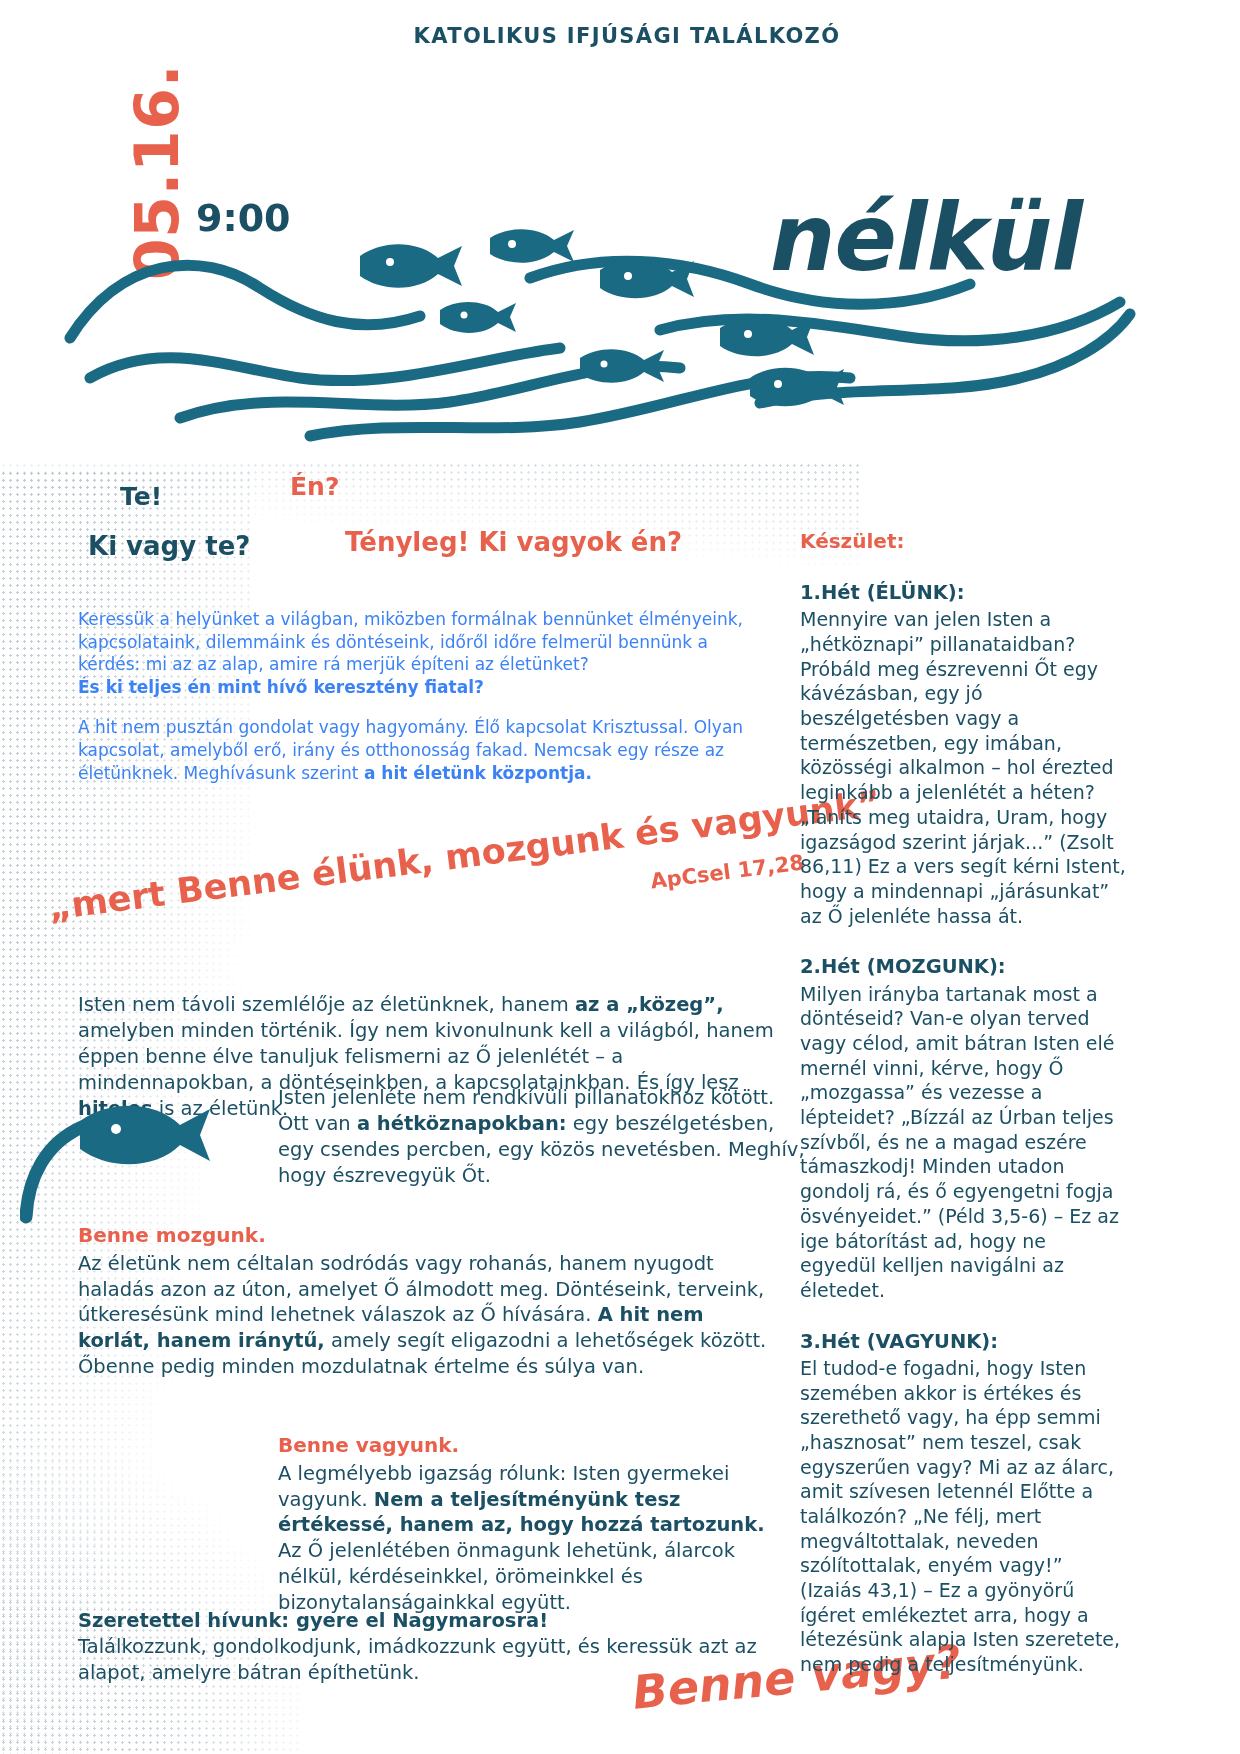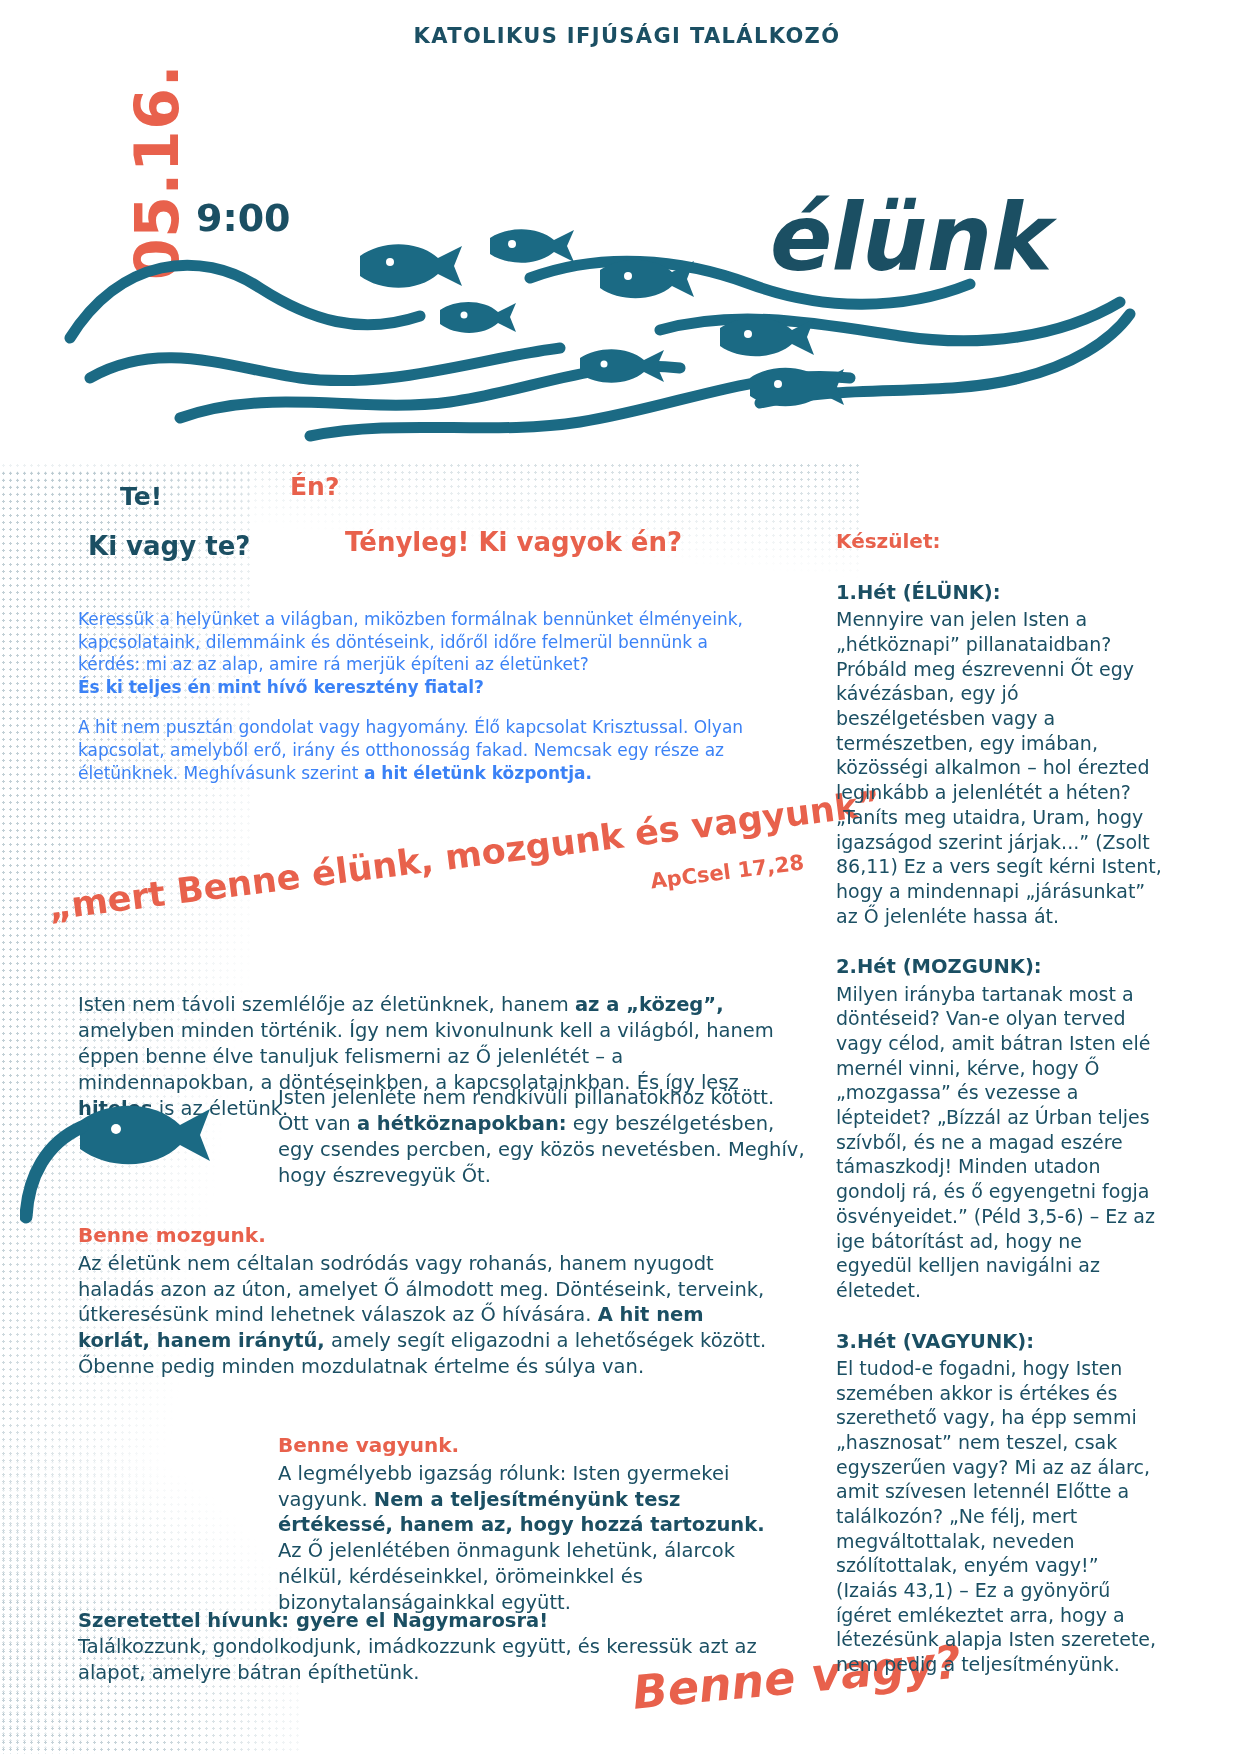--- a/index.html
+++ b/index.html
@@ -251,21 +251,21 @@
     font-weight: bold;
     font-style: italic;
     color: #e8614c;
     transform: rotate(-5.5deg);
     white-space: nowrap;
   }
 
   
   .col-right {
     position: absolute;
-    left: 836px;
+    left: 800px;
     top: 528px;
     width: 328px;
     font-size: 19px;
     line-height: 1.3;
     color: #1b4f63;
   }
   .col-right .heading {
     font-weight: bold;
     color: #e8614c;
     font-size: 20px;
@@ -286,21 +286,21 @@
 
   <div class="dots-top"></div>
   <div class="dots-left"></div>
   <div class="dots-bottom"></div>
 
   <div class="kicker">KATOLIKUS IFJÚSÁGI TALÁLKOZÓ</div>
 
   <div class="date-vertical">05.16.</div>
   <div class="time">9:00</div>
 
-  <div class="title-script">élünk</div>
+  <div class="title-script">nélkül</div>
 
   <svg class="fish-art" viewBox="0 0 1080 230" aria-hidden="true">
     <g fill="none" stroke="#1b6a84" stroke-width="11" stroke-linecap="round">
       <path d="M10 120 C60 40, 140 30, 200 70 C250 102, 300 118, 360 98"></path>
       <path d="M30 160 C100 120, 170 150, 240 160 C330 172, 420 140, 500 130"></path>
       <path d="M120 200 C210 168, 300 196, 390 184 C470 173, 540 140, 620 150"></path>
       <path d="M250 218 C340 200, 430 218, 520 204 C620 188, 700 150, 790 160"></path>
       <path d="M470 60 C540 34, 620 40, 690 66 C760 92, 840 94, 910 66"></path>
       <path d="M600 112 C680 90, 760 106, 840 118 C920 130, 1000 120, 1060 84"></path>
       <path d="M700 185 C790 165, 880 180, 960 160 C1010 148, 1050 124, 1070 96"></path>

